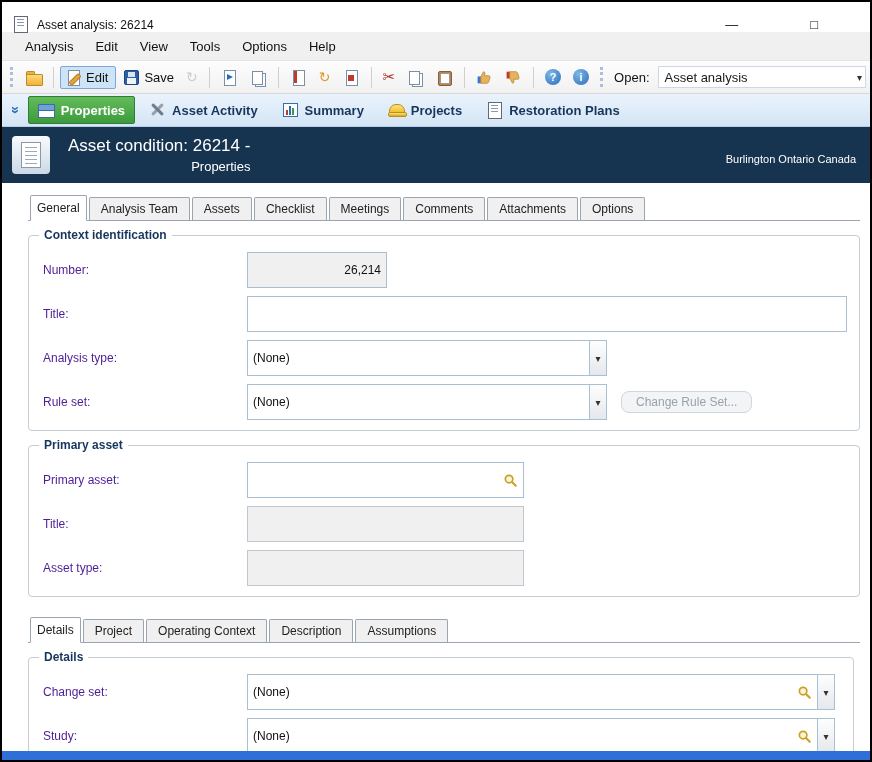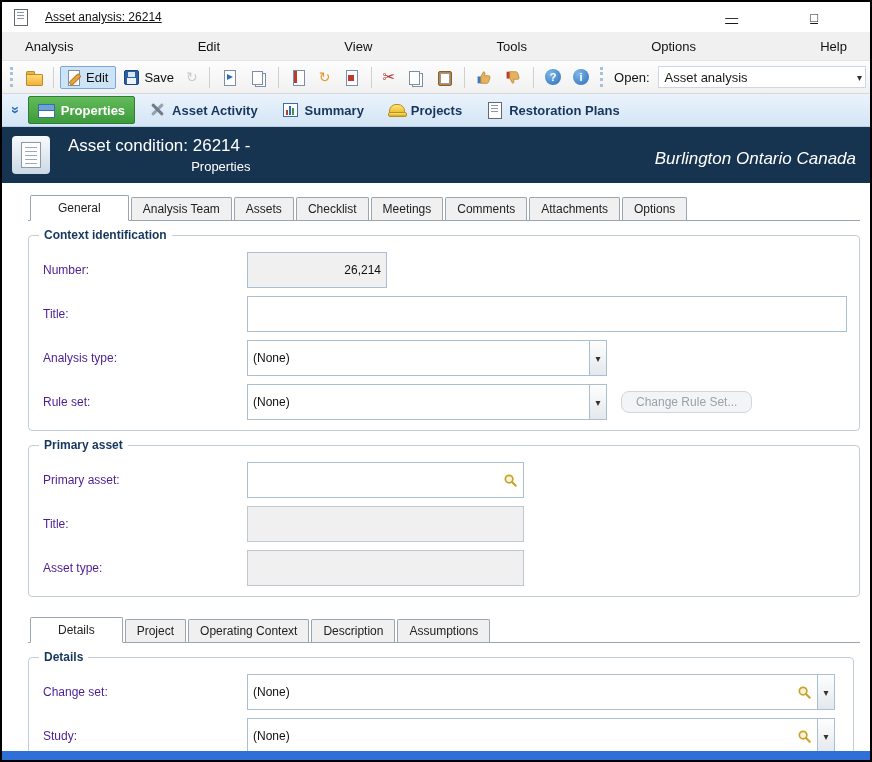--- a/index.html
+++ b/index.html
@@ -1,26 +1,26 @@
 <!DOCTYPE html>
 <html><head>
 <meta charset="utf-8">
 <style>
   * { box-sizing:border-box; margin:0; padding:0; }
   body { font-family:"Liberation Sans", sans-serif; font-size:12px; color:#1a1a1a; background:#888; }
   .window { width:872px; height:762px; border:2px solid #000; background:#fff; display:flex; flex-direction:column; overflow:hidden; }
 
   
-  .titlebar { height:30px; flex:none; display:flex; align-items:center; gap:16px; padding:0 10px; background:#fff;text-decoration:underline; }
+  .titlebar { height:30px; flex:none; display:flex; align-items:flex-end; gap:8px; padding:0 10px; background:#fff; }
   .titlebar .title { font-size:12px; color:#111; }
   .win-controls { margin-left:auto; display:flex; align-items:center; gap:72px; padding-right:42px; }
   .win-glyph { font-size:13px; color:#111; cursor:default; }
 
   
-  .menubar { height:29px; flex:none; background:#f0f0f0; display:flex; align-items:center; padding:0 12px; border-bottom:1px solid #e3e3e3;justify-content:space-between; }
+  .menubar { height:29px; flex:none; background:#f0f0f0; display:flex; align-items:center; padding:0 12px; border-bottom:1px solid #e3e3e3; }
   .menu-item { padding:5px 11px; font-size:13px; color:#111; }
 
   
   .toolbar { height:33px; flex:none; background:linear-gradient(#fdfdfd,#f1f1f1); display:flex; align-items:center; padding:0 4px; gap:2px; border-bottom:1px solid #d8d8d8; }
   .tb-grip { width:4px; height:20px; border-left:3px dotted #a9c0d8; margin:0 4px; }
   .tb-sep { width:1px; height:21px; background:#cfcfcf; margin:0 4px; }
   .tb-btn { display:flex; align-items:center; gap:4px; padding:3px 4px; border:1px solid transparent; border-radius:2px; }
   .tb-btn.hl { background:#cde4f7; border-color:#7da7d8; padding:2px 7px 2px 4px; }
   .tb-btn.dis { opacity:.55; }
   .tb-label { font-size:13px; color:#111; }
@@ -73,27 +73,27 @@
   .nv-doc::after { content:""; position:absolute; left:5px; top:3px; width:7px; height:9px; background:repeating-linear-gradient(#8899aa 0 1px, transparent 1px 3px); }
 
   
   .header { height:56px; flex:none; background:#16344f; color:#fff; display:flex; align-items:center; padding:0 14px 0 10px; gap:18px;text-align:right; }
   .hdr-ic { width:38px; height:38px; border-radius:4px; background:linear-gradient(#f8fafc,#ccd9e6); display:flex; align-items:center; justify-content:center; flex:none; }
   .hdr-page { width:20px; height:26px; background:#fff; border:1px solid #8a98a8; position:relative; }
   .hdr-page::after { content:""; position:absolute; left:3px; top:4px; width:12px; height:17px; background:repeating-linear-gradient(#9aaabb 0 1px, transparent 1px 4px); }
   .hdr-text { display:flex; flex-direction:column; gap:3px; }
   .hdr-title { font-size:17px; }
   .hdr-sub { font-size:13px; }
-  .hdr-loc { margin-left:auto; font-size:17px; align-self:center; padding-top:8px;font-style:italic; }
+  .hdr-loc { margin-left:auto; font-size:11px; align-self:center; padding-top:8px; }
 
   
   .content { flex:1; background:#fff; padding:0 10px 0 26px; overflow:hidden; }
   .tabs { display:flex; align-items:flex-end; border-bottom:1px solid #9aa5b0; margin-top:12px; padding-left:2px; }
   .tab { padding:4px 11px; font-size:12px; background:#f0f0f0; border:1px solid #9aa5b0; border-bottom:none; margin-right:2px; border-radius:2px 2px 0 0; color:#222; position:relative; }
-  .tab.active { background:#fff; padding:5px 27px; margin-bottom:-1px; border-bottom:1px solid #fff; z-index:2; }
+  .tab.active { background:#fff; padding:5px 6px; margin-bottom:-1px; border-bottom:1px solid #fff; z-index:2; }
 
   .groupbox { border:1px solid #c3cdd6; border-radius:4px; margin-top:14px; padding:8px 12px 10px; position:relative; }
   .legend { position:absolute; top:-8px; left:10px; background:#fff; padding:0 5px; font-weight:bold; font-size:12px; color:#17365d; }
   .frow { display:flex; align-items:center; margin-top:8px; }
   .frow.gap { }
   .flabel { width:206px; flex:none; font-size:12px; color:#4c1d95; padding-left:2px; }
   .tfield { height:36px; border:1px solid #a9bfd4; background:#fff; display:flex; align-items:center; padding:0 5px; font-size:12px; color:#111; }
   .tfield.ro { background:#f0f0f0; justify-content:flex-end; width:140px; }
   .tfield.dis { background:#f0f0f0; border-color:#bfc8d0; color:#666; }
   .grow { flex:1; }

